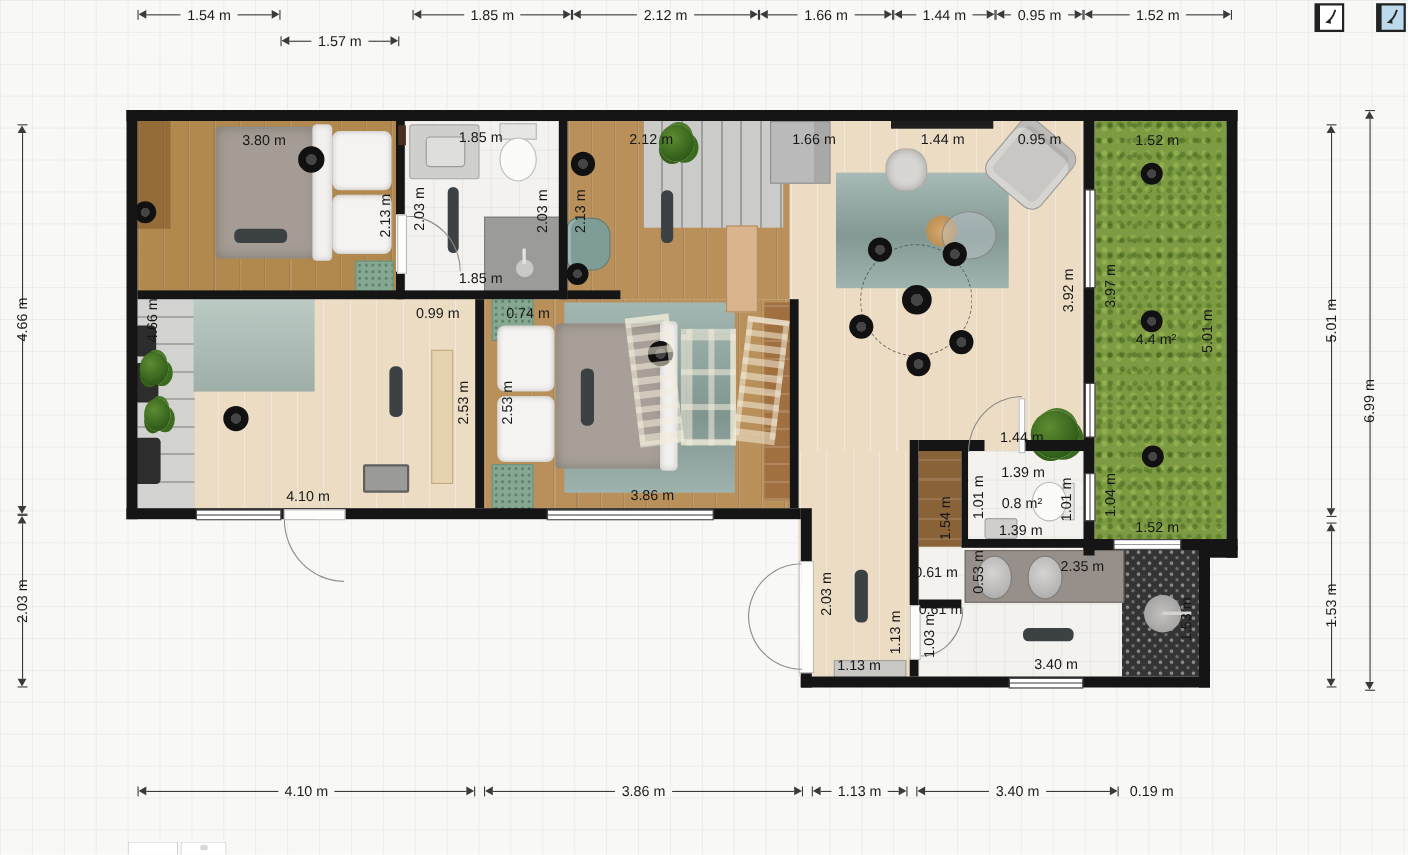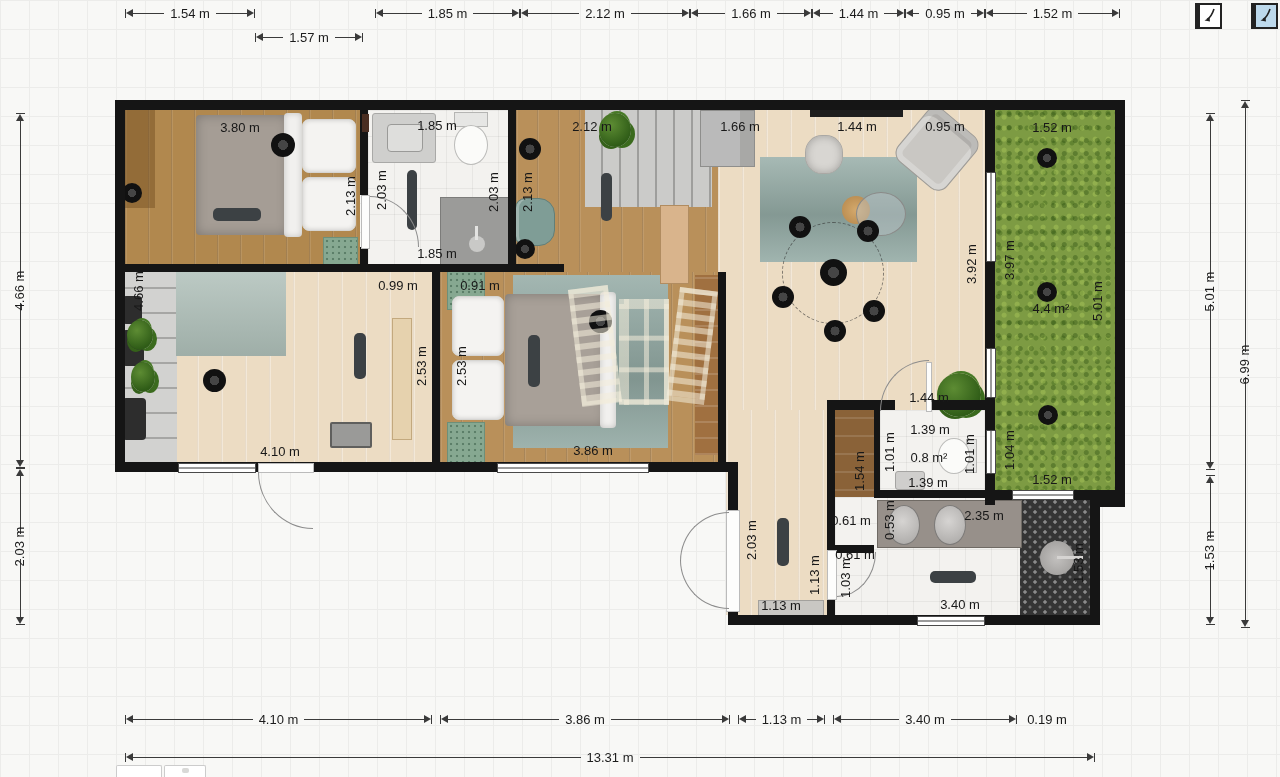--- a/index.html
+++ b/index.html
@@ -365,29 +365,20 @@
     </div>
     <div class="dim h" style="left: 833px; top: 712px; width: 184px;">
       <span class="end"></span>
       <span class="ah l"></span>
       <span class="ln"></span>
       <span class="lb">3.40 m</span>
       <span class="ln"></span>
       <span class="ah r"></span>
       <span class="end"></span>
     </div>
-    <div class="dim h" style="left: 125px; top: 750px; width: 970px;">
-      <span class="end"></span>
-      <span class="ah l"></span>
-      <span class="ln"></span>
-      <span class="lb">13.31 m</span>
-      <span class="ln"></span>
-      <span class="ah r"></span>
-      <span class="end"></span>
-    </div>
     <div class="dim v" style="left: 13px; top: 113px; height: 355px;">
       <span class="end"></span>
       <span class="ah l"></span>
       <span class="ln"></span>
       <span class="lb">4.66 m</span>
       <span class="ln"></span>
       <span class="ah r"></span>
       <span class="end"></span>
     </div>
     <div class="dim v" style="left: 13px; top: 468px; height: 157px;">
@@ -439,21 +430,21 @@
     <span class="rl" style="left: 945px; top: 126px; transform: translate(-50%, -50%);">0.95 m</span>
     <span class="rl" style="left: 1052px; top: 127px; transform: translate(-50%, -50%);">1.52 m</span>
     <span class="rl" style="left: 971px; top: 264px; transform: translate(-50%, -50%) rotate(-90deg);">3.92 m</span>
     <span class="rl" style="left: 1009px; top: 260px; transform: translate(-50%, -50%) rotate(-90deg);">3.97 m</span>
     <span class="rl" style="left: 1051px; top: 308px; transform: translate(-50%, -50%);">4.4 m²</span>
     <span class="rl" style="left: 1097px; top: 301px; transform: translate(-50%, -50%) rotate(-90deg);">5.01 m</span>
     <span class="rl" style="left: 1009px; top: 450px; transform: translate(-50%, -50%) rotate(-90deg);">1.04 m</span>
     <span class="rl" style="left: 1052px; top: 479px; transform: translate(-50%, -50%);">1.52 m</span>
     <span class="rl" style="left: 138px; top: 291px; transform: translate(-50%, -50%) rotate(-90deg);">4.66 m</span>
     <span class="rl" style="left: 398px; top: 285px; transform: translate(-50%, -50%);">0.99 m</span>
-    <span class="rl" style="left: 480px; top: 285px; transform: translate(-50%, -50%);">0.91 m</span>
+    <span class="rl" style="left: 480px; top: 285px; transform: translate(-50%, -50%);">0.74 m</span>
     <span class="rl" style="left: 421px; top: 366px; transform: translate(-50%, -50%) rotate(-90deg);">2.53 m</span>
     <span class="rl" style="left: 461px; top: 366px; transform: translate(-50%, -50%) rotate(-90deg);">2.53 m</span>
     <span class="rl" style="left: 280px; top: 451px; transform: translate(-50%, -50%);">4.10 m</span>
     <span class="rl" style="left: 593px; top: 450px; transform: translate(-50%, -50%);">3.86 m</span>
     <span class="rl" style="left: 929px; top: 397px; transform: translate(-50%, -50%);">1.44 m</span>
     <span class="rl" style="left: 930px; top: 429px; transform: translate(-50%, -50%);">1.39 m</span>
     <span class="rl" style="left: 889px; top: 452px; transform: translate(-50%, -50%) rotate(-90deg);">1.01 m</span>
     <span class="rl" style="left: 929px; top: 457px; transform: translate(-50%, -50%);">0.8 m²</span>
     <span class="rl" style="left: 969px; top: 454px; transform: translate(-50%, -50%) rotate(-90deg);">1.01 m</span>
     <span class="rl" style="left: 928px; top: 482px; transform: translate(-50%, -50%);">1.39 m</span>

